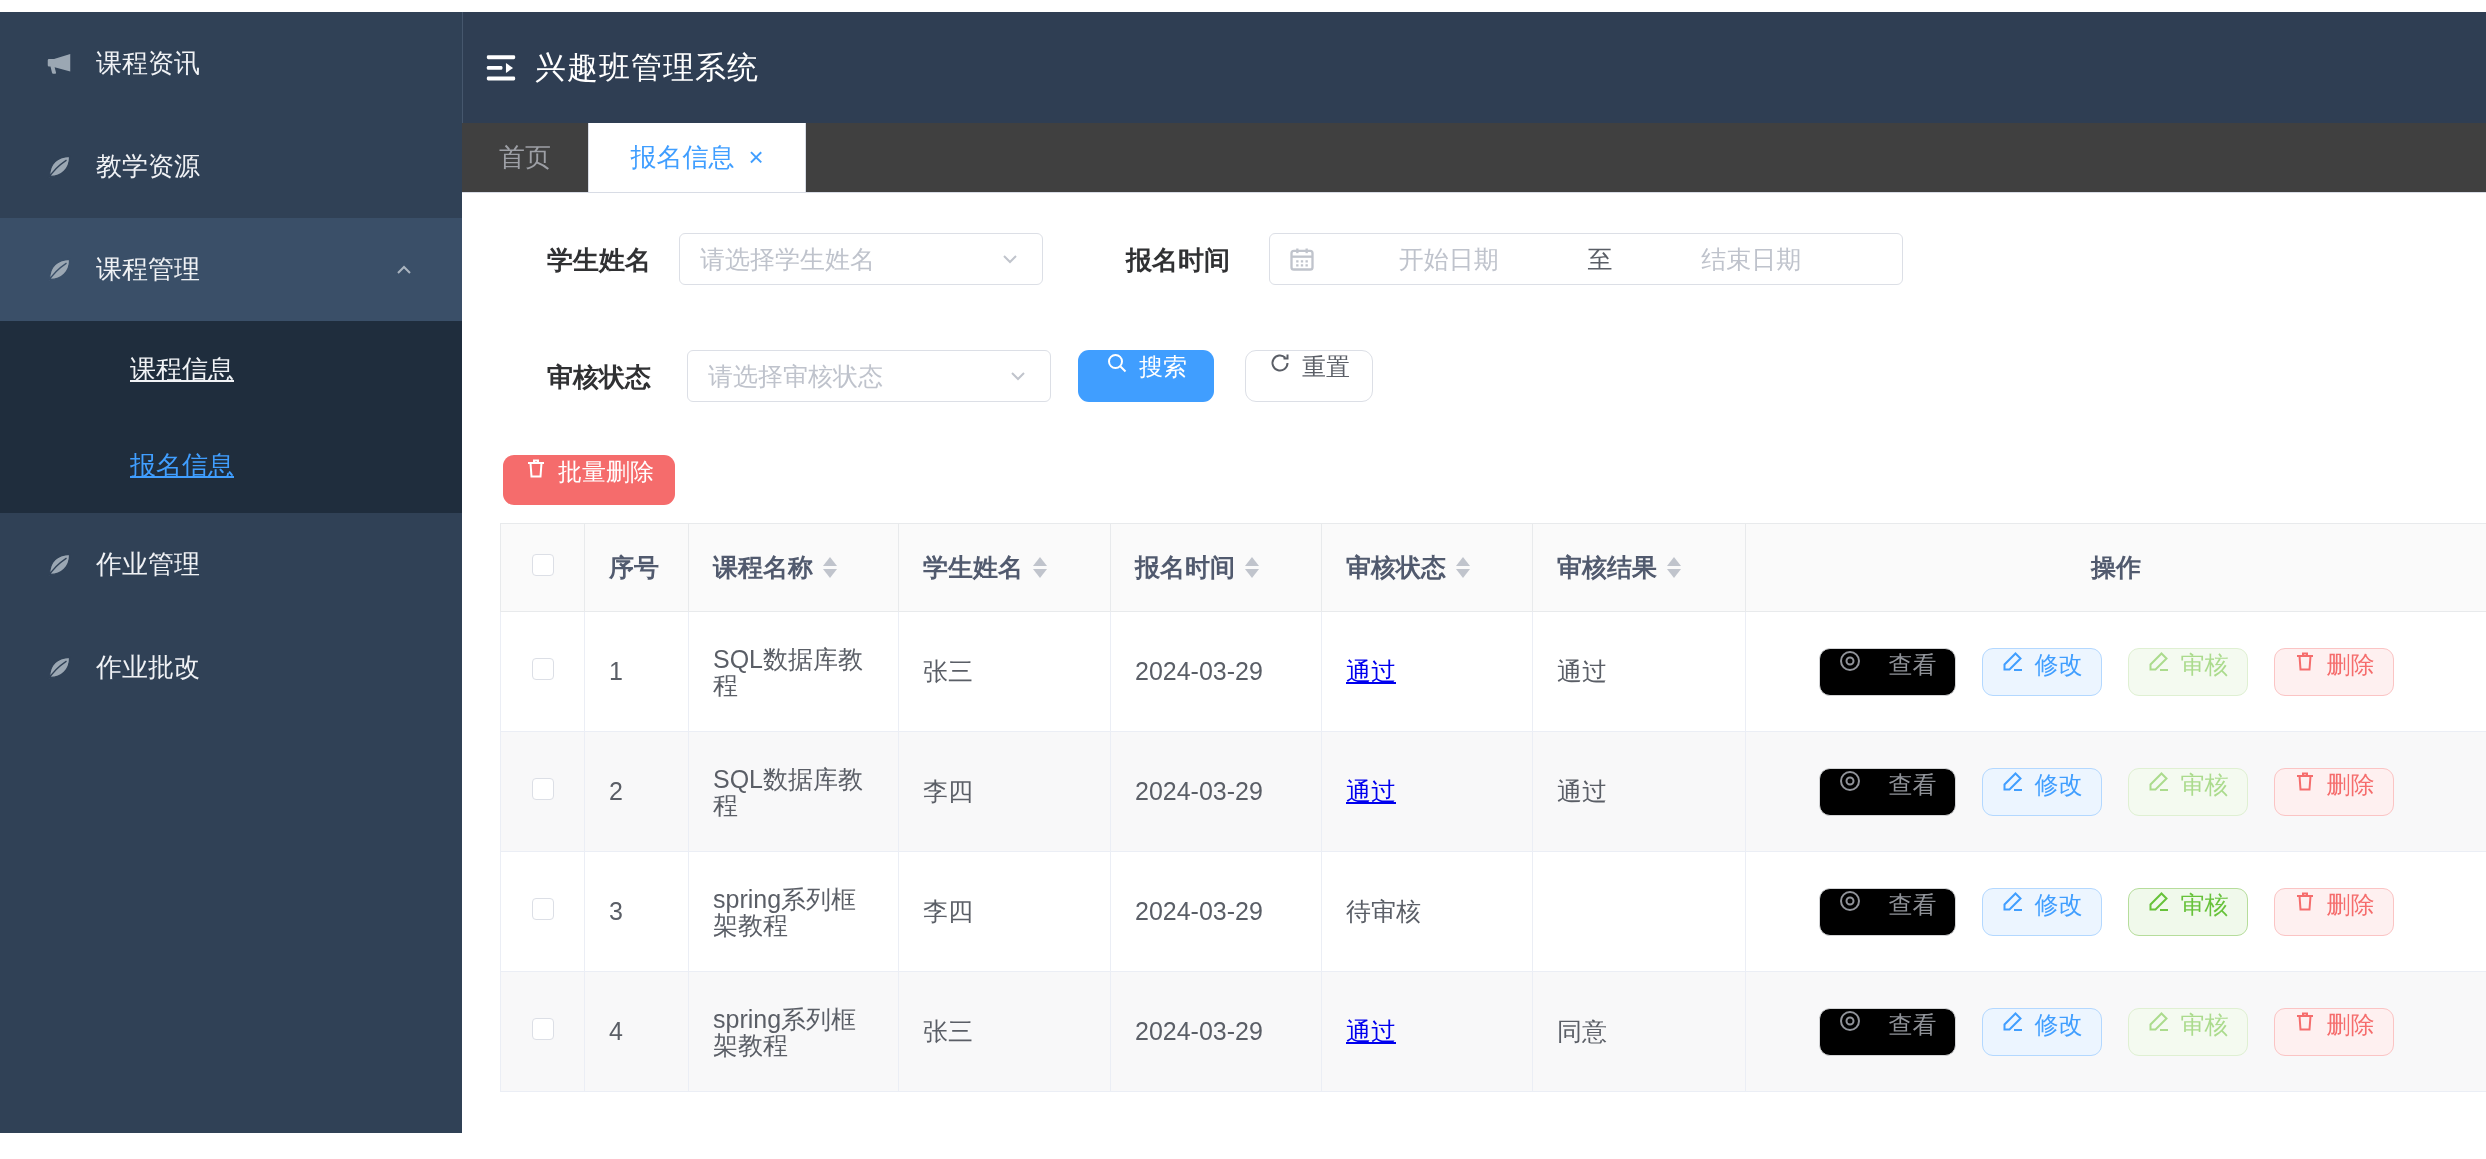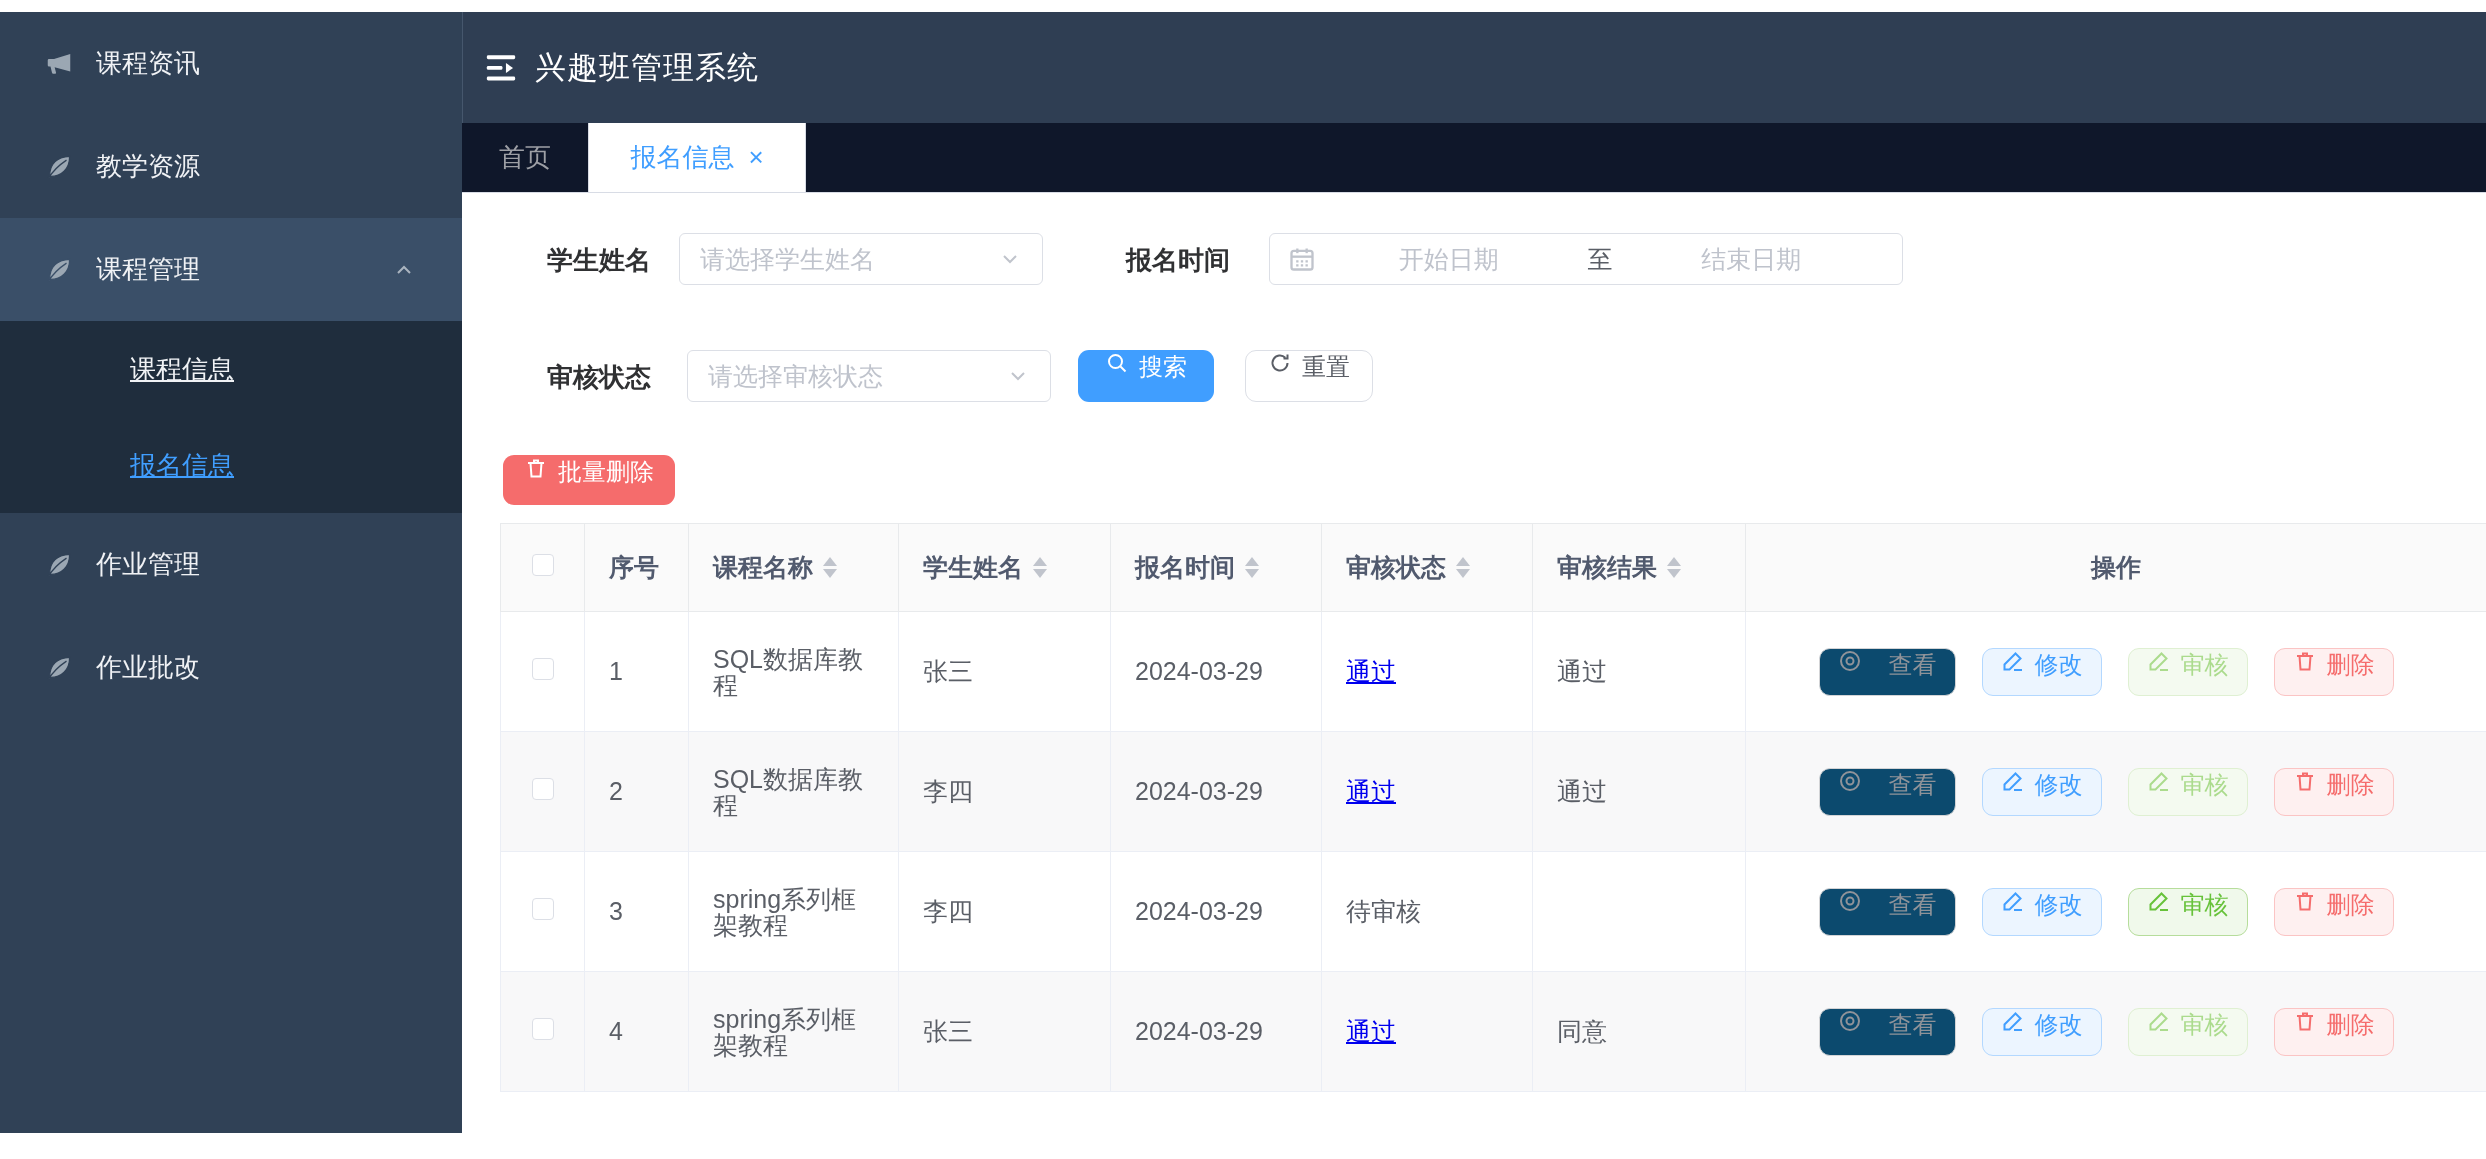--- a/index.html
+++ b/index.html
@@ -19,21 +19,21 @@
               color:#f0f2f5; font-size:26px; cursor:pointer;text-decoration:underline; }
   .sub-item.active { color:#409eff; }
 
   
   .header { position:absolute; left:462px; top:12px; right:0; height:111px; background:#2f3e53;
             display:flex; align-items:center; padding-left:20px; border-left:1px solid #46576d; }
   .burger { width:36px; height:34px; color:#fff; cursor:pointer; }
   .app-title { color:#fff; font-size:31px; font-weight:normal; margin-left:16px; letter-spacing:1px; }
 
   
-  .tabbar { position:absolute; left:462px; top:123px; right:0; height:70px; background:#0f172a;
+  .tabbar { position:absolute; left:462px; top:123px; right:0; height:70px; background:#404040;
             border-bottom:1px solid #d8dce5; display:flex; }
   .tab { height:100%; display:flex; align-items:center; justify-content:center; font-size:26px; cursor:pointer; }
   .tab.plain { width:126px; color:#9d9fa5; }
   .tab.active { width:218px; background:#fff; color:#409eff; border-left:1px solid #d8dce5; border-right:1px solid #d8dce5; gap:14px; }
   .tab .close { font-size:26px; color:#409eff; cursor:pointer; }
 
   
   .content { position:absolute; left:462px; top:193px; right:0; bottom:0; background:#fff; }
   .f-label { position:absolute; font-size:26px; font-weight:bold; color:#303133; }
   .select { position:absolute; width:364px; height:52px; border:1px solid #dcdfe6; border-radius:6px;
@@ -63,21 +63,21 @@
   .grid td.ctr, .grid th.ctr { padding-left:0; text-align:center; }
   .th-flex { display:inline-flex; align-items:center; gap:10px; }
   .carets { display:inline-flex; flex-direction:column; gap:3px; cursor:pointer; }
   .caret-up { width:0; height:0; border-left:7px solid transparent; border-right:7px solid transparent; border-bottom:9px solid #c0c4cc; }
   .caret-dn { width:0; height:0; border-left:7px solid transparent; border-right:7px solid transparent; border-top:9px solid #c0c4cc; }
   .cbx { width:22px; height:22px; border:1px solid #dcdfe6; border-radius:4px; background:#fff; display:inline-block; cursor:pointer; }
   .course { width:160px; line-height:26px; }
   a.status-link { color:#0000ee; text-decoration:underline; cursor:pointer; }
   .actions { display:flex; justify-content:center; align-items:center; gap:26px; padding-right:20px; }
   .abtn { height:48px; padding:0 18px; }
-  .abtn-view  { background:#0c4a6e; border-color:#d3d4d6; color:#909399;gap:27px; }
+  .abtn-view  { background:#000000; border-color:#d3d4d6; color:#909399;gap:27px; }
   .abtn-edit  { background:#ecf5ff; border-color:#b3d8ff; color:#409eff; }
   .abtn-audit { background:#f0f9eb; border-color:#b6dd9b; color:#67c23a; }
   .abtn-audit.dim { background:#f4faf0; border-color:#dff0d2; color:#abdb8d; }
   .abtn-del   { background:#fef0f0; border-color:#fbc4c4; color:#f56c6c; }
 </style>
 </head>
 <body>
 
 <div class="page">
 

